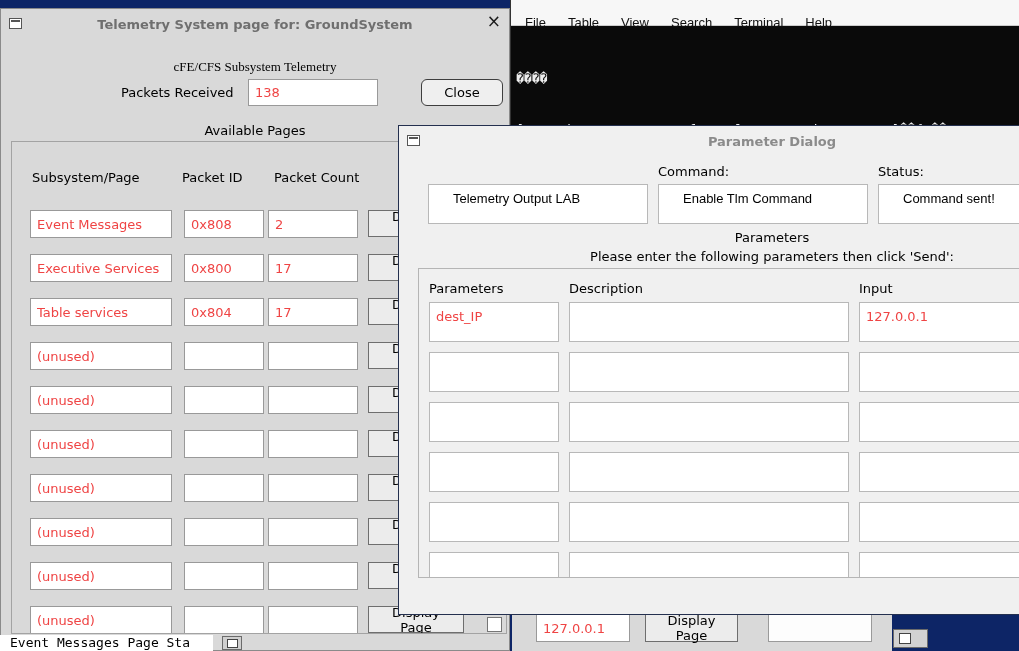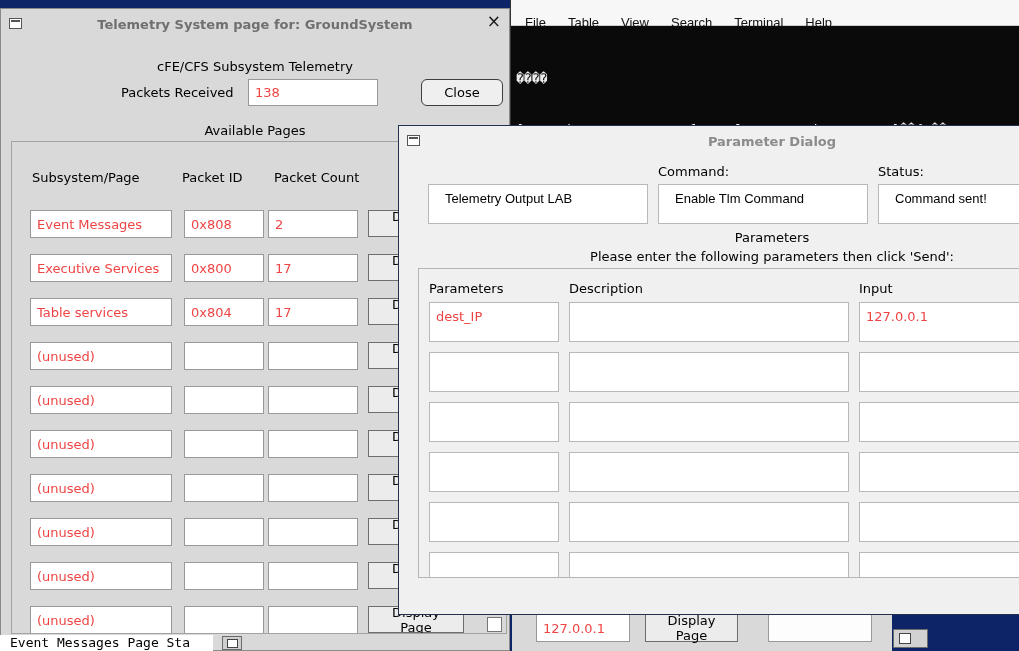--- a/index.html
+++ b/index.html
@@ -13,37 +13,37 @@
   
   .entry{position:absolute;box-sizing:border-box;background:#fff;border:1px solid #999;font-family:"DejaVu Sans",sans-serif;font-size:13px;color:#ef4444;padding:0 6px;outline:none;}
   .btn{position:absolute;box-sizing:border-box;background:#ececec;border:1px solid #6e6e6e;font-family:"DejaVu Sans",sans-serif;font-size:13px;color:#000;display:flex;align-items:center;justify-content:center;cursor:default;}
   .lbl{position:absolute;white-space:nowrap;}
   .titlebar{position:relative;height:30px;display:flex;align-items:center;justify-content:center;font-weight:bold;font-size:13px;color:#6f6f6f;}
   .winicon{position:absolute;left:8px;top:9px;width:13px;height:11px;background:#fff;border:1px solid #555;box-sizing:border-box;}
   .winicon i{display:block;height:2px;background:#555;margin:1px 1px 0 1px;}
   .closex{position:absolute;right:8px;top:2px;font-size:17px;color:#1a1a1a;font-weight:normal;cursor:default;}
   
   #telemetry{left:0;top:8px;width:510px;height:643px;background:#d9d9d9;border:1px solid #8a8a8a;z-index:10;}
-  #tm-subtitle{top:50px;left:0;width:100%;text-align:center;}
+  #tm-subtitle{top:50px;left:0;width:100%;text-align:center;font-family:Liberation Serif, serif;}
   #tm-pktlabel{top:76px;left:120px;}
   #tm-pktentry{left:247px;top:70px;width:130px;height:27px;}
   #tm-close{left:420px;top:70px;width:82px;height:27px;border:1px solid #3e3e3e;border-radius:6px;background:#efefef;}
   #tm-avail{top:114px;left:0;width:100%;text-align:center;}
   #tm-frame{position:absolute;left:10px;top:132px;width:494px;height:491px;border:1px solid #a3a3a3;overflow:hidden;}
   #tm-frame .hdr{position:absolute;top:28px;font-size:13px;}
   .trow{position:absolute;left:0;width:100%;height:28px;}
   .trow .entry{top:0;height:28px;}
   .t-name{left:18px;width:142px;}
   .t-pid{left:172px;width:80px;}
   .t-cnt{left:256px;width:90px;}
   .rowbtn{left:356px;top:0;width:96px;height:27px;}
   
   #param-dialog{left:398px;top:125px;width:748px;height:490px;background:#f0f0f0;border:1px solid #24304f;z-index:30;}
   #param-dialog .titlebar{color:#8b8b8b;}
-  .dfield{position:absolute;box-sizing:border-box;background:#fff;border:1px solid #b8b8b8;font-size:13px;padding:4px 6px 16px 16px;outline:none;height:40px;top:58px;}
+  .dfield{position:absolute;box-sizing:border-box;background:#fff;border:1px solid #b8b8b8;font-size:13px;padding:4px 6px 16px 24px;outline:none;height:40px;top:58px;}
   #pd-subsys-lbl{left:29px;top:38px;margin-top:33px;}
   #pd-cmd-lbl{left:259px;top:38px;}
   #pd-status-lbl{left:479px;top:38px;}
   #pd-subsys{left:29px;width:220px;}
   #pd-cmd{left:259px;width:210px;}
   #pd-status{left:479px;width:220px;}
   #pd-params{top:104px;left:0;width:100%;text-align:center;position:absolute;}
   #pd-instr{top:123px;left:0;width:100%;text-align:center;position:absolute;}
   #pd-frame{position:absolute;left:19px;top:142px;width:710px;height:308px;border:1px solid #b5b5b5;overflow:hidden;}
   #pd-frame .hdr{position:absolute;top:12px;font-size:13px;}

